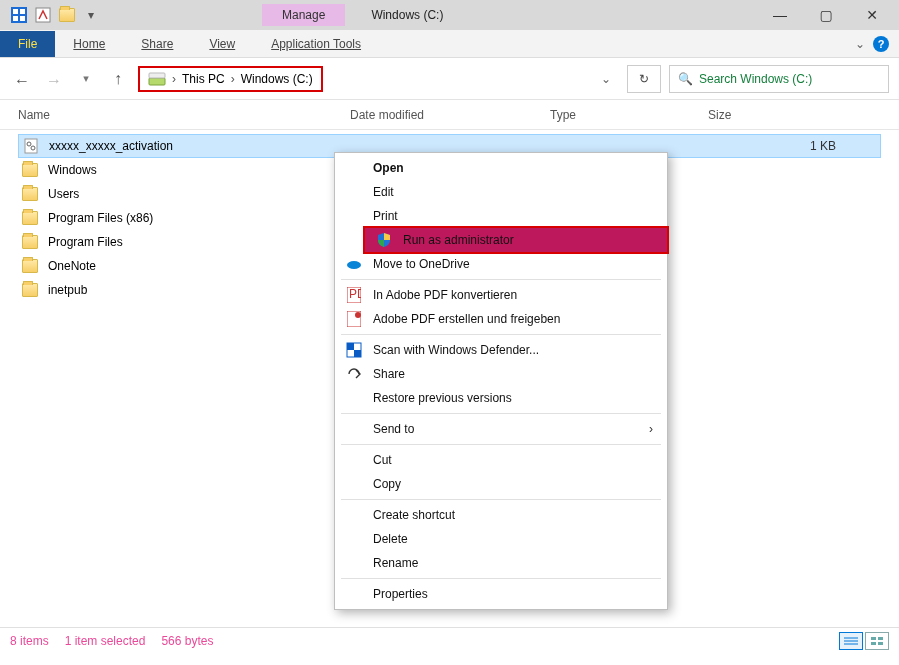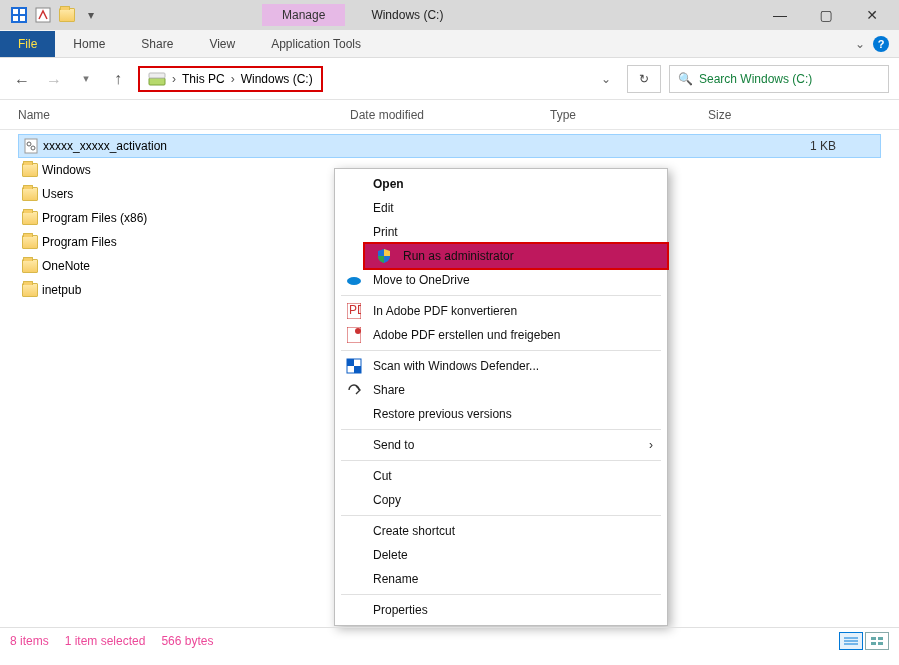--- a/index.html
+++ b/index.html
@@ -6,46 +6,46 @@
     body { width: 899px; height: 665px; background: #fff; overflow: hidden; position: relative; }
     .title-bar { height: 30px; background: #d9d9d9; display: flex; align-items: center; padding: 0 4px; }
     .title-bar .qat { display: flex; gap: 2px; align-items: center; margin-left: 4px; }
     .title-bar .qat-btn { width: 22px; height: 22px; display:flex; align-items:center; justify-content:center; }
     .title-tab { background: #e6b9e6; color: #333; padding: 4px 20px; margin-left: 160px; font-size: 12px; }
     .title-text { margin-left: 26px; color: #222; }
     .win-btns { margin-left: auto; display: flex; }
     .win-btn { width: 46px; height: 30px; display:flex; align-items:center; justify-content:center; color:#333; font-size: 14px; }
     .ribbon-row { height: 28px; background: #f3f3f3; border-bottom: 1px solid #ddd; display:flex; align-items:center; }
     .file-tab { background: #1a5599; color:#fde047; padding: 6px 18px; font-size: 12px; }
-    .ribbon-tab { padding: 6px 18px; color:#444; font-size:12px; cursor:default; }
+    .ribbon-tab { padding: 6px 18px; color:#444; font-size:12px; cursor:default;text-decoration:underline; }
     .ribbon-tail { margin-left:auto; display:flex; align-items:center; gap:8px; padding-right:10px; }
     .help-circle { width:16px; height:16px; border-radius:50%; background:#0078d7; color:#fff; display:flex; align-items:center; justify-content:center; font-size:11px; font-weight:bold; }
     .nav-row { height: 42px; display:flex; align-items:center; padding: 0 10px; gap: 8px; border-bottom:1px solid #e3e3e3; }
     .nav-arrow { width:24px; height:24px; display:flex; align-items:center; justify-content:center; color:#555; font-size:16px; }
     .breadcrumb { flex: 0 0 auto; display:flex; align-items:center; gap:6px; border: 2px solid #d80000; padding: 2px 8px; }
     .bc-icon { width:18px; height:18px; }
     .bc-sep { color:#555; }
     .bc-item { color:#000; }
     .breadcrumb-wrapper { flex:1; display:flex; align-items:center; }
     .bc-drop { margin-left:auto; color:#666; padding:0 8px; }
     .refresh-box { border:1px solid #ccc; width:34px; height:28px; display:flex; align-items:center; justify-content:center; color:#444; }
     .search-box { border:1px solid #ccc; height:28px; width:220px; display:flex; align-items:center; padding:0 8px; color:#777; gap:6px; }
     .columns-row { height: 30px; border-bottom:1px solid #e6e6e6; display:flex; align-items:center; padding: 0 18px; color:#555; }
     .col-name { width: 332px; }
     .col-date { width: 176px; }
     .col-type { width: 158px; margin-left: 24px; }
     .col-size { width: 80px; }
     .file-area { position: relative; padding: 4px 18px; }
-    .row { height: 24px; display:flex; align-items:center; gap:4px; padding: 0 4px; }
+    .row { height: 24px; display:flex; align-items:center; gap:10px; padding: 0 4px; }
     .row.selected { background: #cce8ff; border:1px solid #99d1ff; }
     .file-icon { width:16px; height:16px; display:flex; align-items:center; justify-content:center; }
     .folder-icon { width:16px; height:14px; background: linear-gradient(#ffe9a8,#f7ce68); border:1px solid #d9b84a; border-radius:1px; position:relative; }
     .folder-icon::before { content:""; position:absolute; top:-3px; left:0; width:8px; height:3px; background:#f7ce68; border:1px solid #d9b84a; border-bottom:none; border-radius:1px 1px 0 0;}
     .row .size-cell { margin-left:auto; color:#333; padding-right: 40px; }
-    .context-menu { position:absolute; left: 334px; top: 168px; width: 334px; background:#fff; border:1px solid #bfbfbf; box-shadow: 3px 3px 10px rgba(0,0,0,.3); padding: 3px 0; }
+    .context-menu { position:absolute; left: 334px; top: 152px; width: 334px; background:#fff; border:1px solid #bfbfbf; box-shadow: 3px 3px 10px rgba(0,0,0,.3); padding: 3px 0; }
     .cm-item { height:24px; display:flex; align-items:center; gap:10px; padding: 0 14px 0 10px; color:#111; }
     .cm-item .cm-ico { width:18px; height:18px; display:flex; align-items:center; justify-content:center; }
     .cm-item.bold { font-weight:bold; }
     .cm-item.pad { padding-left: 38px; }
     .cm-item.highlight { background: #be185d; outline: 2px solid #d80000; margin-left: 30px; }
     .cm-sep { height:1px; background:#e0e0e0; margin: 3px 6px; }
     .cm-item .arrow { margin-left:auto; color:#333; }
     .status-bar { position:absolute; bottom:12px; left:0; right:0; height:26px; border-top:1px solid #e0e0e0; display:flex; align-items:center; padding: 0 10px; color:#ec4899; gap:16px; }
     .status-bar .view-btns { margin-left:auto; display:flex; gap:2px; }
     .view-btn { width:24px; height:18px; border:1px solid #8aa; display:flex; align-items:center; justify-content:center; }

